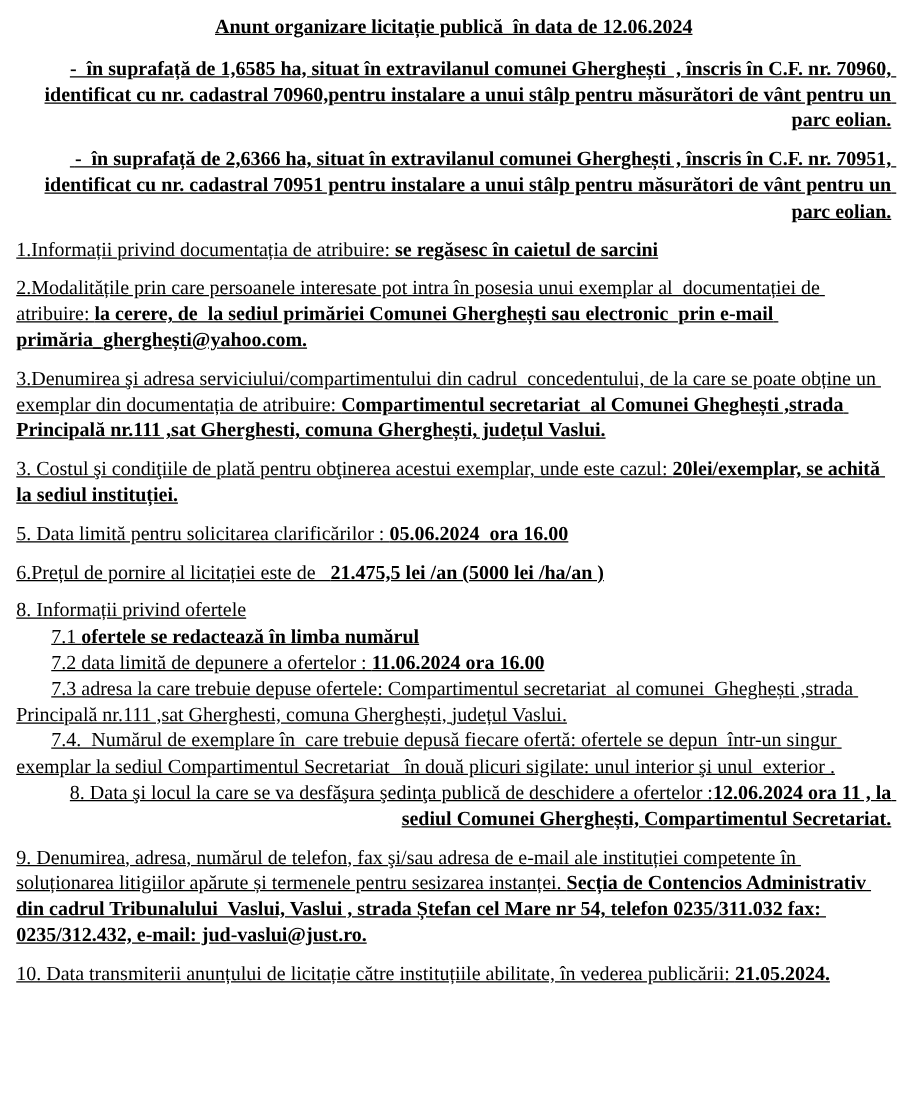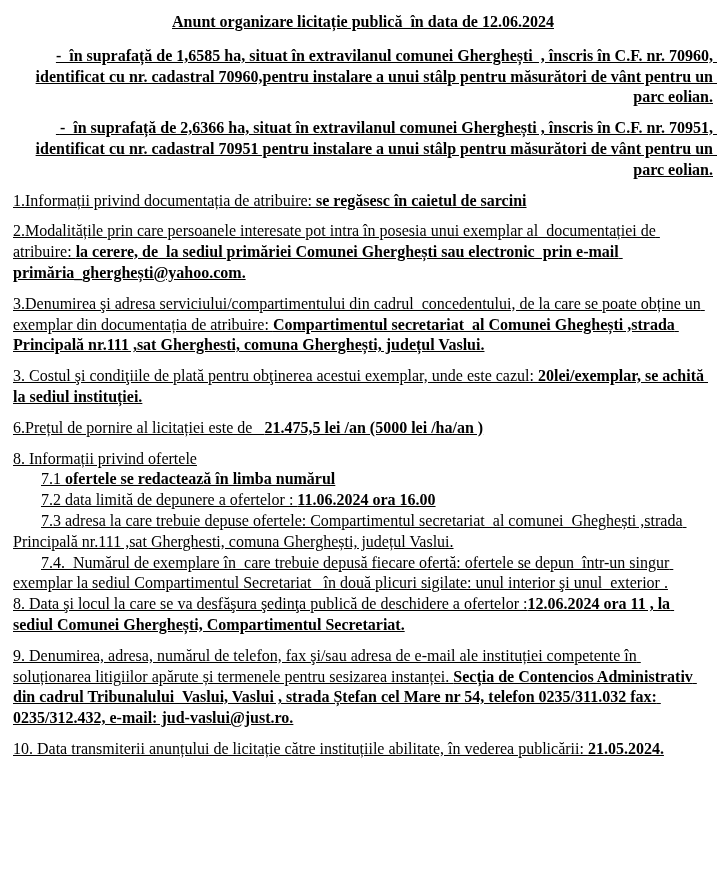--- a/index.html
+++ b/index.html
@@ -41,37 +41,39 @@
   }
   p.item7head {
     margin-bottom: 0;
   }
   p.sub {
     margin: 0;
     text-indent: 28px;
   }
   p.item8 {
     margin-bottom: 10px;
+    text-align: right;
   }
   .b {
     font-weight: bold;
   }
 </style>
 </head>
 <body>
 
 <div class="doc">
   <div class="title">Anunt organizare licitație publică  în data de 12.06.2024</div>
   <div>
       <p class="para bullet"><span class="b">-  în suprafață de 1,6585 ha, situat în extravilanul comunei Gherghești  , înscris în C.F. nr. 70960, identificat cu nr. cadastral 70960,pentru instalare a unui stâlp pentru măsurători de vânt pentru un parc eolian.</span></p>
       <p class="para bullet"><span class="b"> -  în suprafață de 2,6366 ha, situat în extravilanul comunei Gherghești , înscris în C.F. nr. 70951, identificat cu nr. cadastral 70951 pentru instalare a unui stâlp pentru măsurători de vânt pentru un parc eolian.</span></p>
       <p class="para item"><span>1.Informații privind documentația de atribuire: </span><span class="b">se regăsesc în caietul de sarcini</span></p>
       <p class="para item"><span>2.Modalitățile prin care persoanele interesate pot intra în posesia unui exemplar al  documentației de atribuire: </span><span class="b">la cerere, de  la sediul primăriei Comunei Gherghești sau electronic  prin e-mail primăria_gherghești@yahoo.com.</span></p>
       <p class="para item"><span>3.Denumirea şi adresa serviciului/compartimentului din cadrul  concedentului, de la care se poate obține un exemplar din documentația de atribuire: </span><span class="b">Compartimentul secretariat  al Comunei Gheghești ,strada Principală nr.111 ,sat Gherghesti, comuna Gherghești, județul Vaslui.</span></p>
       <p class="para item"><span>3. Costul şi condiţiile de plată pentru obţinerea acestui exemplar, unde este cazul: </span><span class="b">20lei/exemplar, se achită la sediul instituției.</span></p>
+      <p class="para item"><span>5. Data limită pentru solicitarea clarificărilor : </span><span class="b">05.06.2024  ora 16.00</span></p>
       <p class="para item"><span>6.Prețul de pornire al licitației este de   </span><span class="b">21.475,5 lei /an (5000 lei /ha/an )</span></p>
       <p class="para item item7head"><span>8. Informații privind ofertele</span></p>
       <p class="para sub"><span>7.1 </span><span class="b">ofertele se redactează în limba numărul</span></p>
       <p class="para sub"><span>7.2 data limită de depunere a ofertelor : </span><span class="b">11.06.2024 ora 16.00</span></p>
       <p class="para sub"><span>7.3 adresa la care trebuie depuse ofertele: Compartimentul secretariat  al comunei  Gheghești ,strada Principală nr.111 ,sat Gherghesti, comuna Gherghești, județul Vaslui.</span></p>
       <p class="para sub"><span>7.4.  Numărul de exemplare în  care trebuie depusă fiecare ofertă: ofertele se depun  într-un singur exemplar la sediul Compartimentul Secretariat   în două plicuri sigilate: unul interior şi unul  exterior .</span></p>
       <p class="para item8"><span>8. Data şi locul la care se va desfăşura şedinţa publică de deschidere a ofertelor :</span><span class="b">12.06.2024 ora 11 , la sediul Comunei Gherghești, Compartimentul Secretariat.</span></p>
       <p class="para item"><span>9. Denumirea, adresa, numărul de telefon, fax şi/sau adresa de e-mail ale instituției competente în soluționarea litigiilor apărute și termenele pentru sesizarea instanței. </span><span class="b">Secția de Contencios Administrativ din cadrul Tribunalului  Vaslui, Vaslui , strada Ștefan cel Mare nr 54, telefon 0235/311.032 fax: 0235/312.432, e-mail: jud-vaslui@just.ro.</span></p>
       <p class="para item"><span>10. Data transmiterii anunțului de licitație către instituțiile abilitate, în vederea publicării: </span><span class="b">21.05.2024.</span></p>
     </div>

